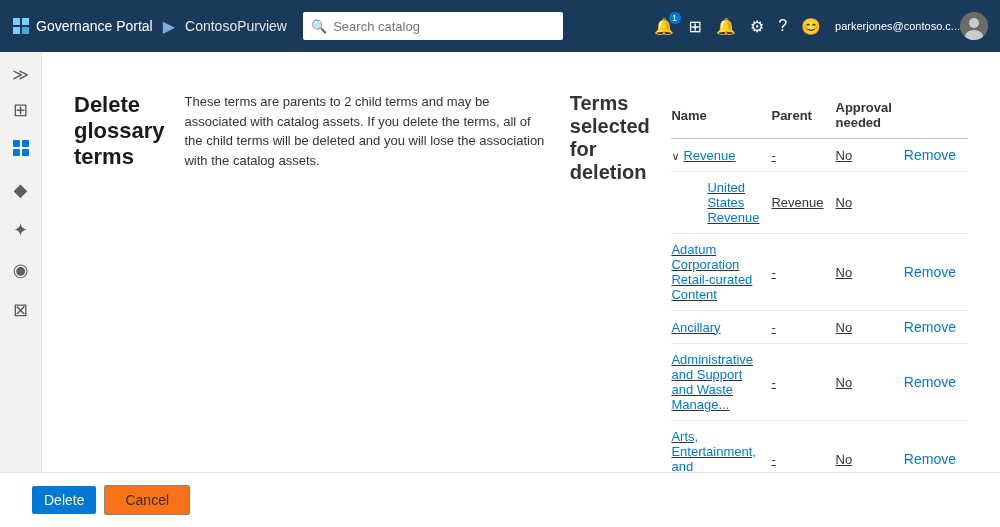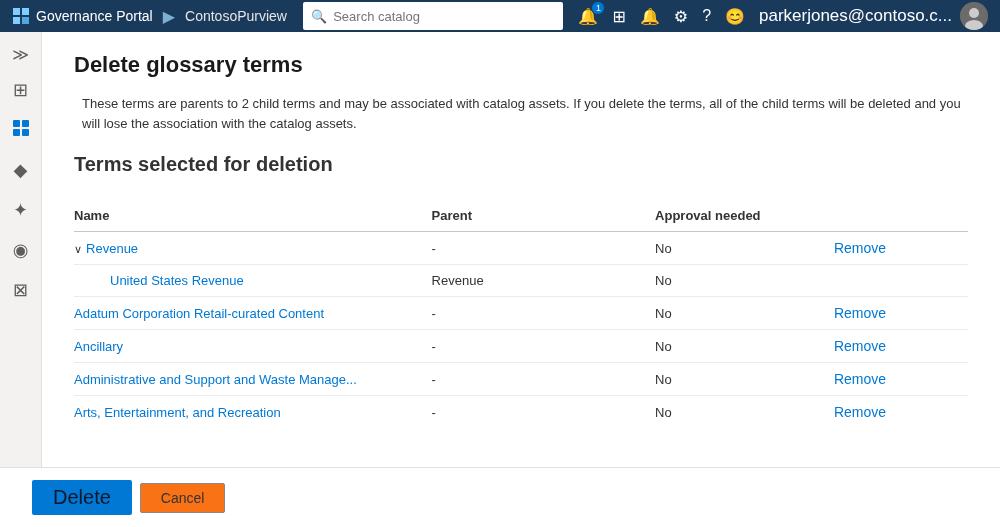--- a/index.html
+++ b/index.html
@@ -1,21 +1,21 @@
 <!DOCTYPE html>
 <html><head>
   <meta charset="utf-8">
   <style>
     * { box-sizing: border-box; margin: 0; padding: 0; }
     body { font-family: 'Segoe UI', Arial, sans-serif; font-size: 14px; color: #333; background: #fff; display: flex; flex-direction: column; height: 527px; overflow: hidden; }
 
     
     .topnav {
       background: #1a3a5c;
-      height: 32px;
+      height: 52px;
       display: flex;
       align-items: center;
       padding: 0 12px;
       flex-shrink: 0;
       color: #fff;
     }
     .topnav-brand {
       display: flex;
       align-items: center;
       gap: 6px;
@@ -86,23 +86,22 @@
       height: 14px;
       font-size: 9px;
       display: flex;
       align-items: center;
       justify-content: center;
       border: 1px solid #1a3a5c;
     }
     .topnav-user {
       display: flex;
       align-items: center;
-      gap: 8px;
-      color: #fff;
-      font-size: 17px;
+      color: #fff;
+      font-size: 11px;
     }
     .topnav-avatar {
       width: 28px;
       height: 28px;
       border-radius: 50%;
       background: #666;
       overflow: hidden;
       display: flex;
       align-items: center;
       justify-content: center;
@@ -151,37 +150,37 @@
       border-radius: 4px;
     }
     .sidebar-item.active {
       color: #0078d4;
     }
 
     
     .content {
       flex: 1;
       overflow-y: auto;
-      padding: 20px 32px;
-      display: flex;
-      flex-direction: column;
+      padding: 40px 32px;
+      display: flex;
+      flex-direction: row;
+      gap: 20px;
     }
     .page-title {
       font-size: 22px;
       font-weight: 600;
       color: #1a1a1a;
       margin-bottom: 16px;
     }
     .warning-text {
       font-size: 13px;
       color: #333;
       max-width: 900px;
       line-height: 1.5;
       margin-bottom: 20px;
-      margin-left: 8px;
     }
 
     .section-label {
       font-size: 20px;
       font-weight: 600;
       color: #333;
       margin-bottom: 24px;
     }
 
     
@@ -200,20 +199,21 @@
     .terms-table th.col-name { width: 40%; margin-top: 14px; }
     .terms-table th.col-parent { width: 25%; }
     .terms-table th.col-approval { width: 20%; margin-top: 36px; }
     .terms-table th.col-action { width: 15%; }
 
     .terms-table td {
       padding: 8px 12px 8px 0;
       font-size: 13px;
       border-bottom: 1px solid #edebe9;
       vertical-align: middle;
+      text-decoration: underline;
     }
     .terms-table tr:last-child td {
       border-bottom: none;
     }
     .term-link {
       color: #0078d4;
       cursor: pointer;
       text-decoration: none;
     }
     .remove-btn {
@@ -237,24 +237,24 @@
       border-top: 1px solid #e1e1e1;
       padding: 12px 32px;
       display: flex;
       gap: 8px;
       align-items: center;
       background: #fff;
       flex-shrink: 0;
     }
     .btn-delete {
       background: #0078d4;
-      color: #0f172a;
+      color: #fef9c3;
       border: none;
-      padding: 6px 21px;
-      font-size: 20px;
+      padding: 6px 12px;
+      font-size: 14px;
       cursor: pointer;
       border-radius: 2px;
     }
     .btn-cancel {
       background: #f97316;
       color: #333;
       border: 1px solid #8a8886;
       padding: 6px 20px;
       font-size: 14px;
       cursor: pointer;

